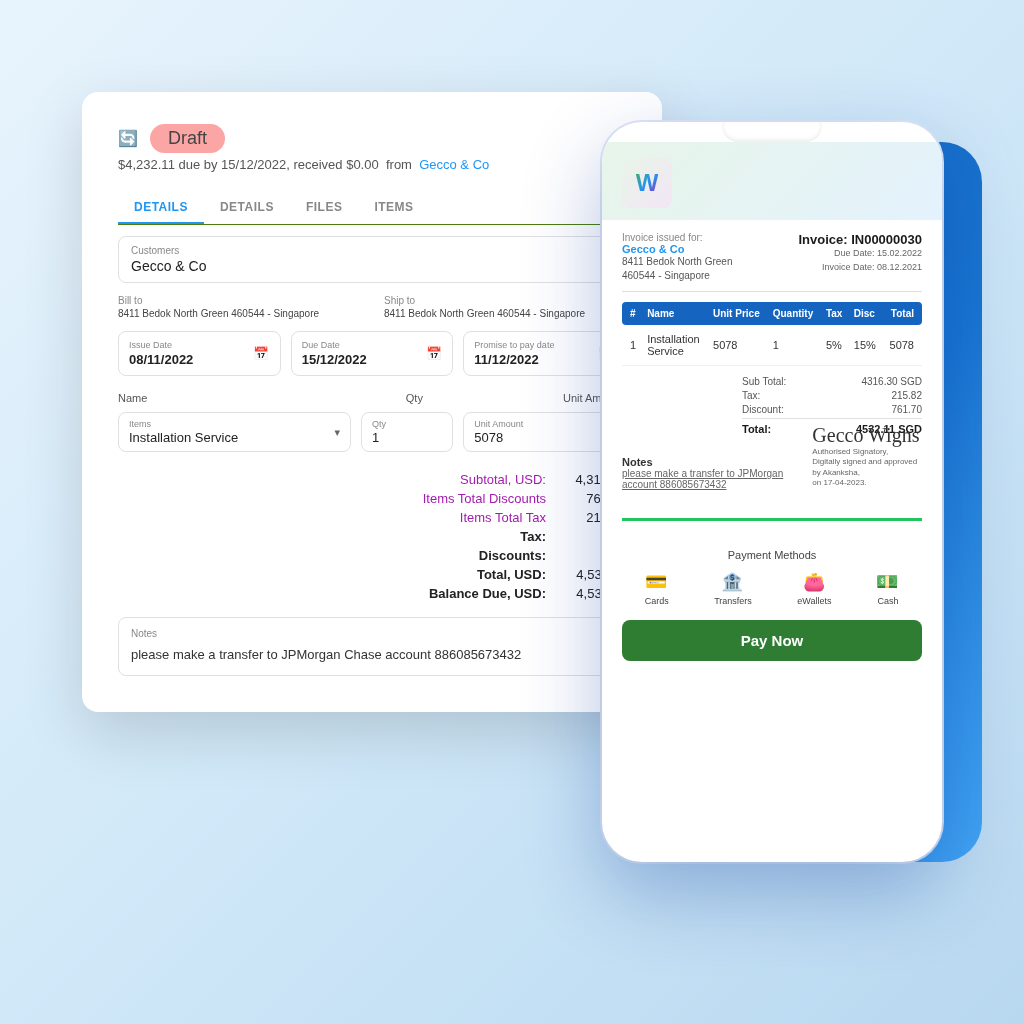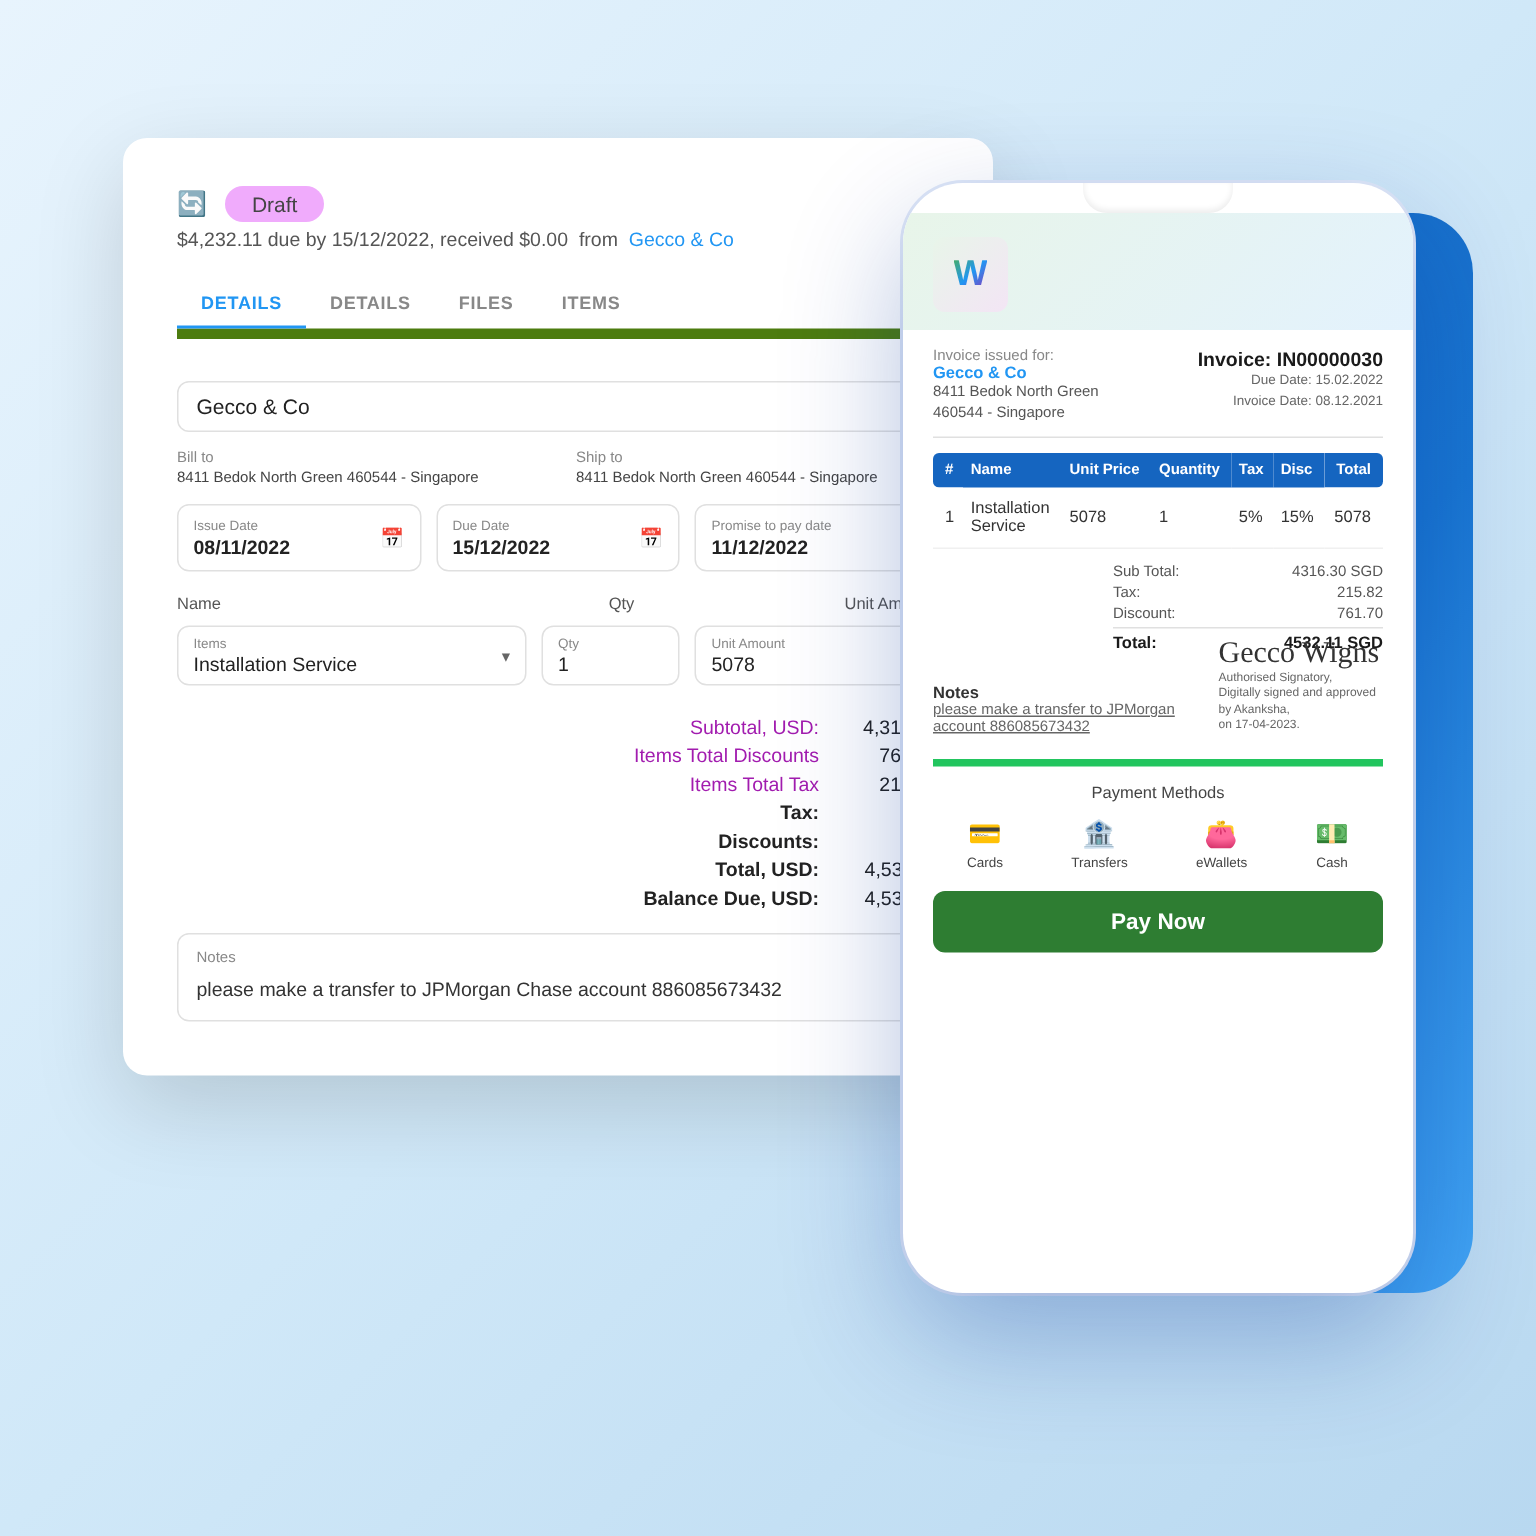--- a/index.html
+++ b/index.html
@@ -40,41 +40,41 @@
     .invoice-title {
       font-size: 22px;
       font-weight: 700;
       color: #1a1a1a;
     }
     .refresh-icon {
       color: #2196f3;
       font-size: 16px;
     }
     .draft-badge {
-      background: #f0abfc;
+      background: #fca5a5;
       border-radius: 20px;
       padding: 4px 18px;
-      font-size: 14px;
+      font-size: 18px;
       font-weight: 500;
       color: #444;
       text-align: right;
     }
     .invoice-subtitle {
       font-size: 13px;
       color: #555;
       margin-bottom: 20px;
     }
     .invoice-subtitle .link {
       color: #2196f3;
       font-weight: 500;
     }
     .tabs {
       display: flex;
-      border-bottom: 7px solid #4d7c0f;
-      margin-bottom: 28px;
+      border-bottom: 1px solid #4d7c0f;
+      margin-bottom: 11px;
     }
     .tab {
       padding: 8px 16px;
       font-size: 12px;
       font-weight: 600;
       color: #888;
       cursor: pointer;
       letter-spacing: 0.5px;
     }
     .tab.active {
@@ -356,23 +356,23 @@
       text-align: left;
       margin: -24px 0 4px;
     }
     .sig-text {
       font-family: 'Brush Script MT', cursive;
       font-size: 20px;
       color: #333;
     }
     .sig-label { font-size: 8px; color: #666; line-height: 1.3; }
     .payment-section {
-      border-top: 5px solid #22c55e;
-      padding-top: 12px;
-      margin-top: 8px;
+      border-top: 3px solid #22c55e;
+      padding-top: 28px;
+      margin-top: 20px;
     }
     .payment-title {
       text-align: center;
       font-size: 11px;
       color: #444;
       margin-bottom: 10px;
     }
     .payment-methods {
       display: flex;
       justify-content: space-around;
@@ -416,20 +416,21 @@
     </div>
 
     <div class="tabs">
       <div class="tab active">DETAILS</div>
       <div class="tab">DETAILS</div>
       <div class="tab">FILES</div>
       <div class="tab">ITEMS</div>
     </div>
 
     <div class="field-group">
+      <div class="field-label">Customers</div>
       <div class="field-value">Gecco &amp; Co</div>
     </div>
 
     <div class="address-row">
       <div class="address-col">
         <div class="addr-label">Bill to</div>
         <div class="addr-value">8411 Bedok North Green  460544 - Singapore</div>
       </div>
       <div class="address-col">
         <div class="addr-label">Ship to</div>

